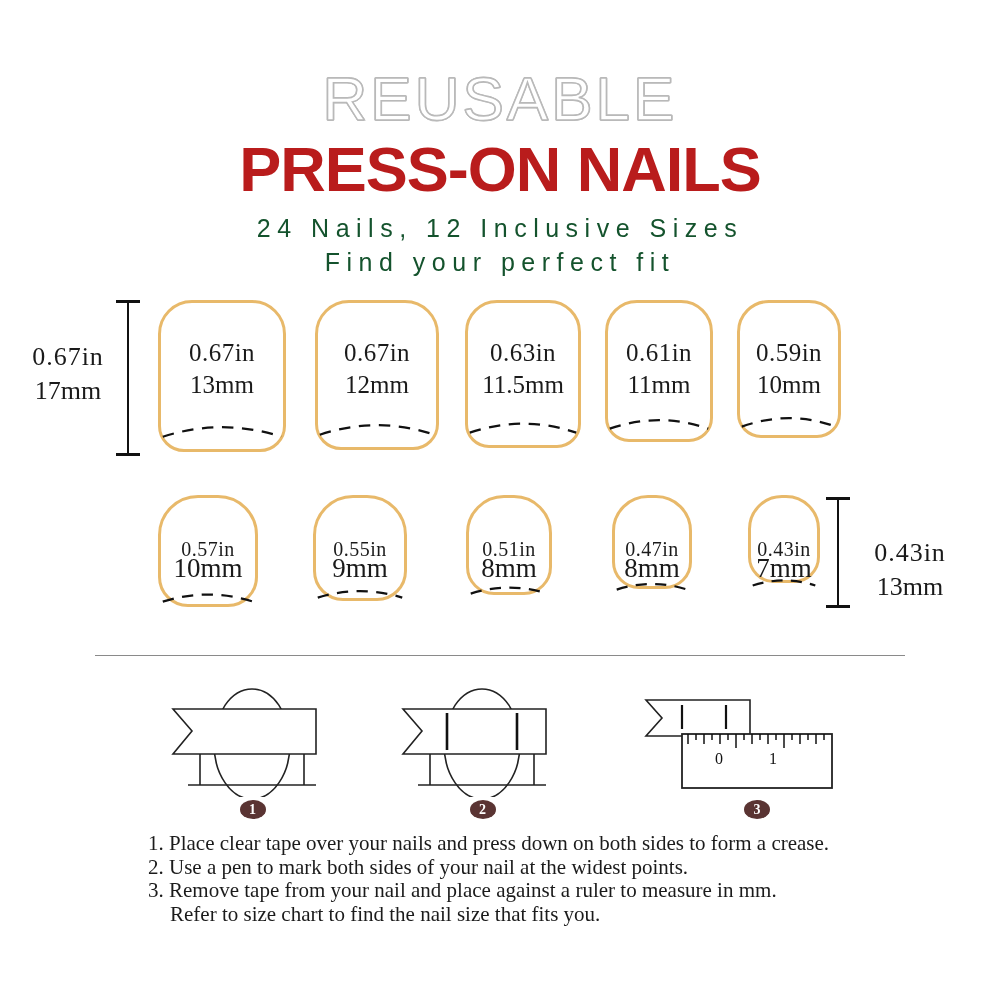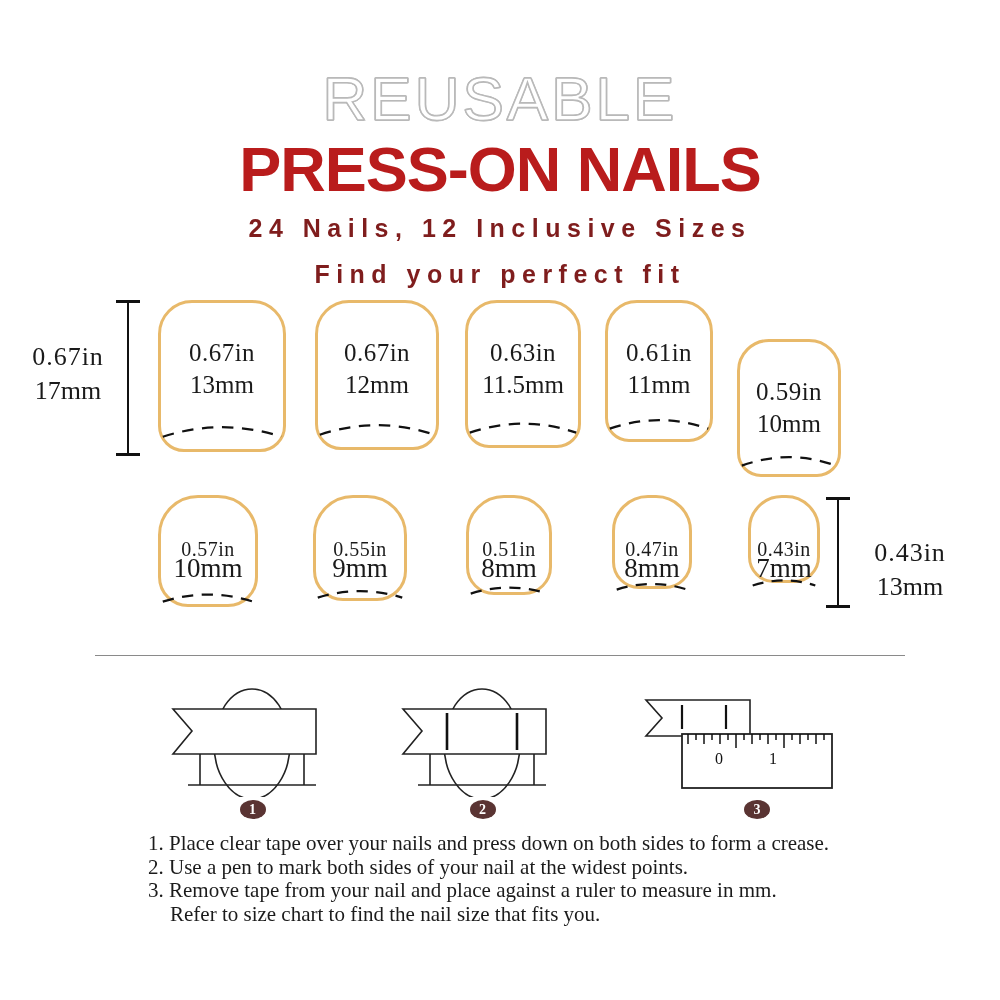--- a/index.html
+++ b/index.html
@@ -43,28 +43,28 @@
     font-size: 63px;
     font-weight: 700;
     letter-spacing: -1px;
     line-height: 1.05;
     color: #b91c1c;
     margin-top: 6px;
   }
   .subtitle {
     font-family: "Liberation Sans", sans-serif;
     font-size: 25px;
-    font-weight: 700;
+    font-weight: 400;
     letter-spacing: 6.5px;
-    color: #7f1d1d;
+    color: #14532d;
     line-height: 1.35;
     margin-top: 10px;
   }
   .subtitle.second {
-    margin-top: 12px;
+    margin-top: 0px;
   }
 
   
   .nail-row {
     position: absolute;
     left: 0;
     width: 1000px;
   }
   #row1 { top: 300px; height: 160px; }
   #row2 { top: 495px; height: 120px; }
@@ -229,21 +229,21 @@
       <div class="nail-in">0.63in</div>
       <div class="nail-mm">11.5mm</div>
     </div>
     <div class="nail" style="left: 605px; top: 0px; width: 108px; height: 142px; border-radius: 32px 32px 24px 24px;">
       <svg class="nail-arc" width="112" height="40" viewBox="0 0 112 40" style="top: 100px;">
         <path d="M 4 26 Q 56 8 108 26" fill="none" stroke="#111111" stroke-width="2.4" stroke-dasharray="12 9" stroke-linecap="butt"></path>
       </svg>
       <div class="nail-in">0.61in</div>
       <div class="nail-mm">11mm</div>
     </div>
-    <div class="nail" style="left: 737px; top: 0px; width: 104px; height: 138px; border-radius: 32px 32px 24px 24px; margin-top: 39px;">
+    <div class="nail" style="left: 737px; top: 0px; width: 104px; height: 138px; border-radius: 32px 32px 24px 24px;">
       <svg class="nail-arc" width="108" height="40" viewBox="0 0 108 40" style="top: 98px;">
         <path d="M 4 26 Q 54 8 104 26" fill="none" stroke="#111111" stroke-width="2.4" stroke-dasharray="12 9" stroke-linecap="butt"></path>
       </svg>
       <div class="nail-in">0.59in</div>
       <div class="nail-mm">10mm</div>
     </div>
   </div>
 
 <div class="nail-row r2" id="row2">
     <div class="nail" style="left: 158px; top: 0px; width: 100px; height: 112px; border-radius: 40px 40px 30px 30px;">

